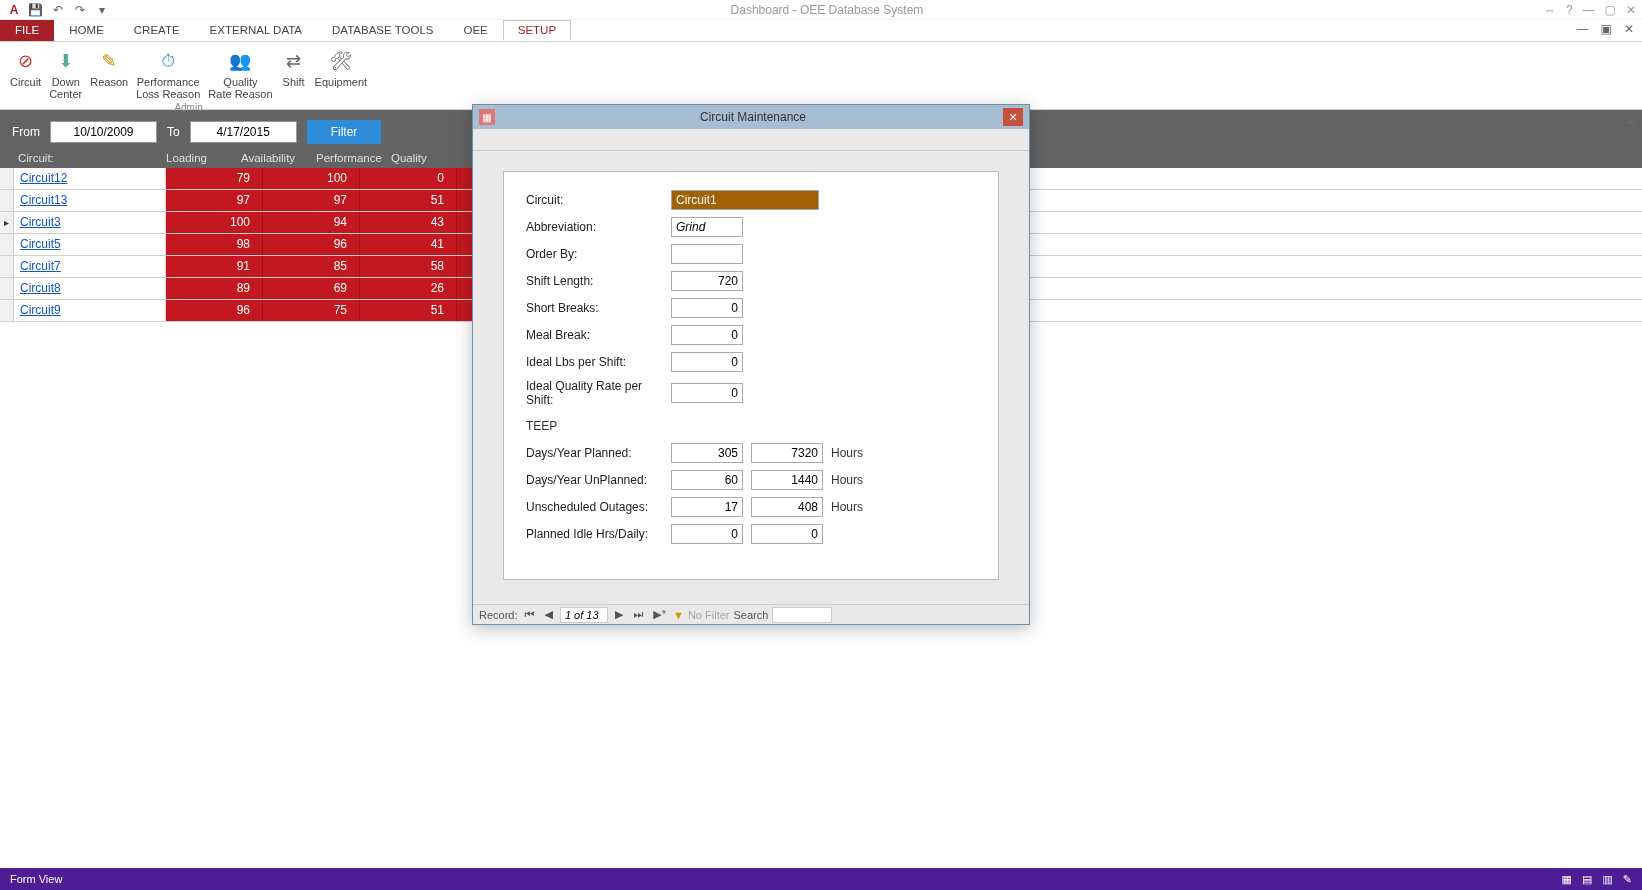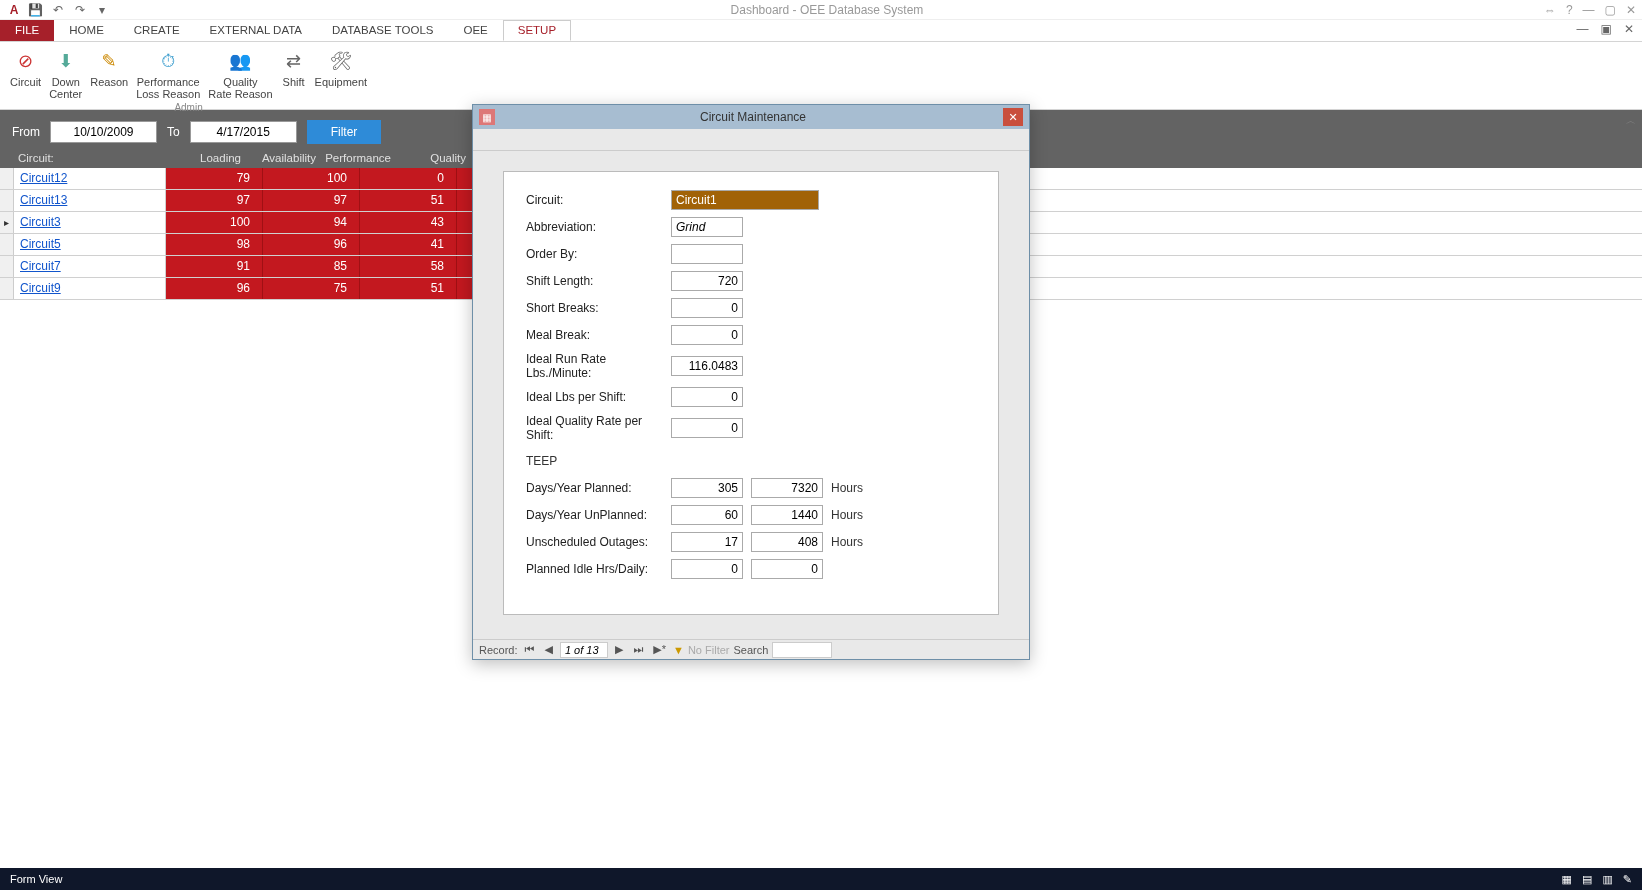--- a/index.html
+++ b/index.html
@@ -32,21 +32,21 @@
 
 
 .dashboard { background: #636363; padding: 6px 0 0 0; }
 .filter-row { display: flex; align-items: center; gap: 10px; padding: 4px 12px; color: #fff; font-size: 12px; }
 .filter-row input[type=text] { width: 107px; padding: 3px 16px; font-size: 12px; text-align: center; border: 1px solid #999; }
 .filter-btn { background: #2e8bd8; color: #fff; border: none; padding: 5px 24px; font-size: 12px; cursor: pointer; }
 
 .grid-header { display: flex; color: #e0e0e0; font-size: 11.5px; padding: 4px 0; }
 .col-sel { width: 14px; }
 .col-circuit { width: 152px; padding-left: 4px; }
-.col-num { width: 75px; text-align: right; }
+.col-num { width: 75px; text-align: left; }
 
 .grid-body { background: #fff; }
 .grid-row { display: flex; height: 22px; align-items: stretch; border-bottom: 1px solid #d0d0d0; }
 .row-sel { width: 14px; background: #f0f0f0; border-right: 1px solid #ccc; display:flex; align-items:center; justify-content:center; font-size:10px; }
 .row-circuit { width: 152px; padding: 3px 6px; color: #1155cc; text-decoration: underline; cursor: pointer; border-right: 1px solid #d0d0d0; }
 .row-num { width: 97px; text-align: right; padding: 3px 12px 3px 4px; background: #c3181f; color: #fff; border-right: 1px solid #a01014; }
 
 
 .modal { position: absolute; left: 472px; top: 104px; width: 558px; background: #fff; border: 1px solid #6e8fa8; box-shadow: 0 4px 16px rgba(0,0,0,0.25); }
 .modal-title { height: 24px; background: #a7bdd1; display: flex; align-items: center; padding: 0 6px; font-size: 12px; color: #333; }
@@ -65,21 +65,21 @@
 .sel-highlight { background: #a16207; color: #fff; text-align:left !important; padding-left:4px;}
 .hours-lbl { margin-left: 8px; font-size: 12px; }
 .teep-hdr { font-size: 12px; font-weight: normal; margin: 12px 0 10px 0; }
 
 .modal-nav { height: 20px; background: #e9e9e9; border-top: 1px solid #ccc; display: flex; align-items: center; padding: 0 6px; gap: 4px; font-size: 11px; color: #555; }
 .modal-nav .nav-btn { cursor: pointer; padding: 0 3px; }
 .modal-nav input { width: 48px; font-size: 11px; border: 1px solid #ccc; padding: 1px 4px; font-style: italic; }
 .modal-nav .nofilter { color: #aaa; }
 
 
-.statusbar { position: absolute; bottom: 0; left: 0; right: 0; height: 22px; background: #0f172a; color: #fff; display: flex; align-items: center; padding: 0 10px; font-size: 11px; }
+.statusbar { position: absolute; bottom: 0; left: 0; right: 0; height: 22px; background: #4c1d95; color: #fff; display: flex; align-items: center; padding: 0 10px; font-size: 11px; }
 .statusbar .sb-right { margin-left: auto; display: flex; gap: 10px; }
 .statusbar .sb-right span { cursor: pointer; }
 
 .collapse-arrow { position:absolute; right:6px; top:114px; color:#888; font-size:10px; cursor:pointer;}
 </style>
 </head>
 <body>
 
 <div class="titlebar">
   <div class="qat">
@@ -207,20 +207,28 @@
       <div class="grid-row">
         <div class="row-sel"></div>
         <div class="row-circuit">Circuit7</div>
         <div class="row-num">91</div>
         <div class="row-num">85</div>
         <div class="row-num">58</div>
         <div class="row-num">98</div>
       </div>
       <div class="grid-row">
         <div class="row-sel"></div>
+        <div class="row-circuit">Circuit8</div>
+        <div class="row-num">89</div>
+        <div class="row-num">69</div>
+        <div class="row-num">26</div>
+        <div class="row-num">99</div>
+      </div>
+      <div class="grid-row">
+        <div class="row-sel"></div>
         <div class="row-circuit">Circuit9</div>
         <div class="row-num">96</div>
         <div class="row-num">75</div>
         <div class="row-num">51</div>
         <div class="row-num">98</div>
       </div>
     </div>
 </div>
 
 <div class="modal">
@@ -248,24 +256,20 @@
           <div class="flabel">Shift Length:</div>
           <input class="inp-mid" value="720" style="">
         </div>
       <div class="form-row">
           <div class="flabel">Short Breaks:</div>
           <input class="inp-mid" value="0" style="">
         </div>
       <div class="form-row">
           <div class="flabel">Meal Break:</div>
           <input class="inp-mid" value="0" style="">
-        </div>
-      <div class="form-row">
-          <div class="flabel">Ideal Run Rate Lbs./Minute:</div>
-          <input class="inp-mid" value="116.0483" style="">
         </div>
       <div class="form-row">
           <div class="flabel">Ideal Lbs per Shift:</div>
           <input class="inp-mid" value="0" style="">
         </div>
       <div class="form-row">
           <div class="flabel">Ideal Quality Rate per Shift:</div>
           <input class="inp-mid" value="0" style="">
         </div>
       <div class="teep-hdr">TEEP</div>

